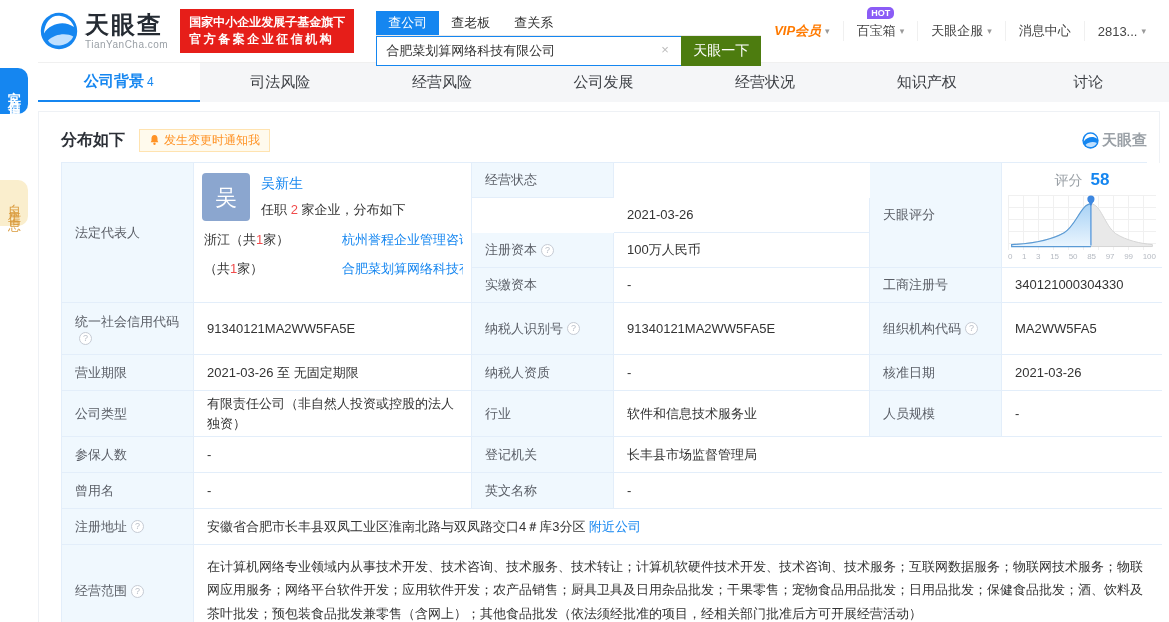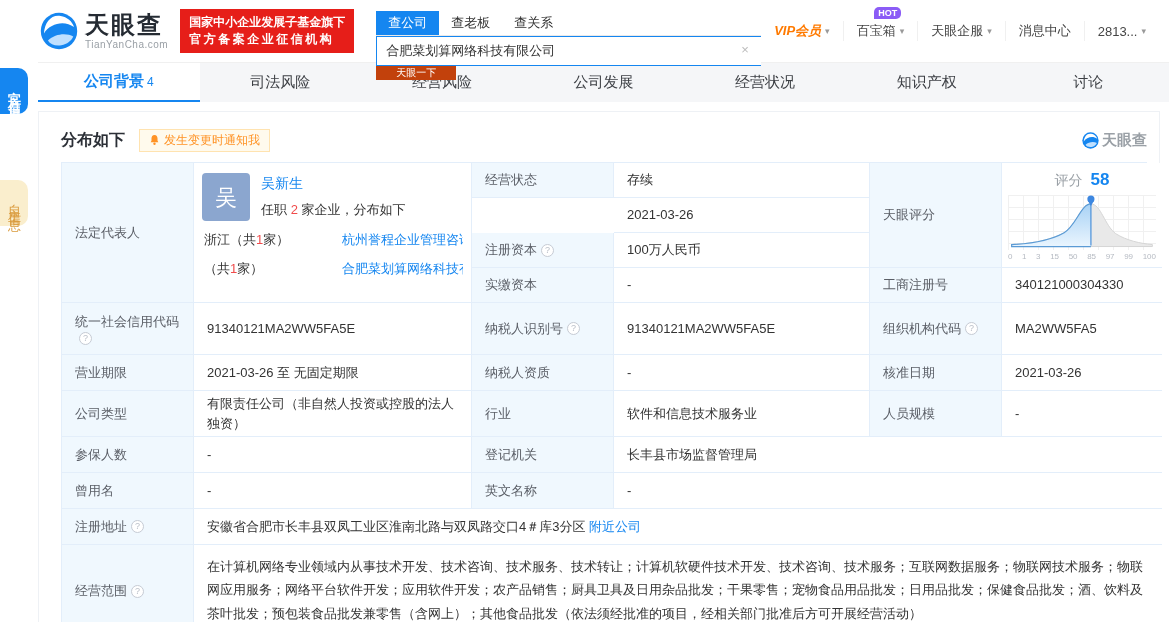--- a/index.html
+++ b/index.html
@@ -13,36 +13,36 @@
   .logo-txt { display:flex; flex-direction:column; line-height:1; }
   .brand { font-size:24px; font-weight:bold; color:#252b33; letter-spacing:2px; }
   .domain { font-size:10px; color:#9aa0a6; margin-top:3px; letter-spacing:.5px; }
   .cert { background:#e61e19; color:#fff; margin-left:12px; padding:5px 9px; line-height:1.45; }
   .cert div { font-size:12px; font-weight:bold; white-space:nowrap; }
   .cert .cert2 { letter-spacing:2.5px; }
   .search { margin-left:22px; width:390px; position:relative; top:7px; }
   .stabs { display:flex; align-items:flex-end; gap:0; border-bottom:1px solid #e9e9e9; }
   .stab { font-size:13px; color:#333; padding:3px 12px; cursor:pointer; }
   .stab.active { background:#1586f0; color:#fff; }
-  .sbox { display:flex; height:30px;flex-direction:column; }
+  .sbox { display:flex; height:30px; }
   .sinput-wrap { position:relative; flex:1; }
   .sinput-wrap input { width:100%; height:30px; border:1px solid #1586f0; border-right:none;
       padding:0 26px 0 9px; font-size:13px; color:#333; outline:none;
       font-family:"Liberation Sans","DejaVu Sans",sans-serif; }
   .sclear { position:absolute; right:8px; top:6px; width:16px; height:16px; line-height:15px; text-align:center;
       color:#bbb; font-size:13px; cursor:pointer; }
-  .sbtn { width:80px; background:#c2410c; color:#fff; border:none; font-size:10px; cursor:pointer; }
+  .sbtn { width:80px; background:#4d7c0f; color:#fff; border:none; font-size:14px; cursor:pointer; }
   .rnav { margin-left:auto; display:flex; align-items:center; font-size:13px; color:#454545; }
   .rnav .item { padding:0 13px; display:flex; align-items:center; gap:4px; cursor:pointer; position:relative;
       border-left:1px solid #f0f0f0; height:20px; white-space:nowrap; }
   .rnav .item:first-child { border-left:none; }
   .vip { color:#ff7a00; font-weight:bold; font-style:italic; }
   .vip-caret { color:#ff7a00; }
   .caret { font-size:9px; color:#999; }
-  .hot { position:absolute; top:-14px; right:16px; background:#8b5cf6; color:#fff; font-size:9px;
+  .hot { position:absolute; top:-14px; right:23px; background:#8b5cf6; color:#fff; font-size:9px;
       padding:1px 4px; border-radius:5px 5px 5px 0; font-weight:bold; }
 
   
   .tabbar { margin-left:38px; height:40px; background:#f5f6f8; display:flex; border-top:1px solid #f0f0f0; }
   .tab { flex:1; display:flex; align-items:center; justify-content:center; font-size:15px; color:#3c3f44;
       cursor:pointer; gap:3px; }
   .tab.active { background:#fff; color:#1586f0; font-weight:bold; border-bottom:2px solid #1586f0; }
   .tab .cnt { font-size:12px; font-weight:normal; color:#1586f0; }
 
   
@@ -226,21 +226,20 @@
       </div>
       <div class="legal-dist">
         <span><span>浙江（共</span><span class="red">1</span><span>家）</span></span>
         <a class="blue dist-co">杭州誉程企业管理咨询...</a>
         <span><span>（共</span><span class="red">1</span><span>家）</span></span>
         <a class="blue dist-co">合肥菜划算网络科技有...</a>
       </div>
     </div>
 
     <div class="cl" style="grid-area:1/3/2/4">经营状态</div>
-    <div class="cv" style="grid-area:1/4/2/5">存续</div>
     <div class="cv" style="grid-area:2/4/3/5">2021-03-26</div>
     <div class="cl" style="grid-area:3/3/4/4">
       <span>注册资本</span>
         <span class="help">?</span>
     </div>
     <div class="cv" style="grid-area:3/4/4/5">100万人民币</div>
     <div class="cl" style="grid-area:4/3/5/4">实缴资本</div>
     <div class="cv" style="grid-area:4/4/5/5">-</div>
 
     <div class="cl" style="grid-area:1/5/4/6">天眼评分</div>

